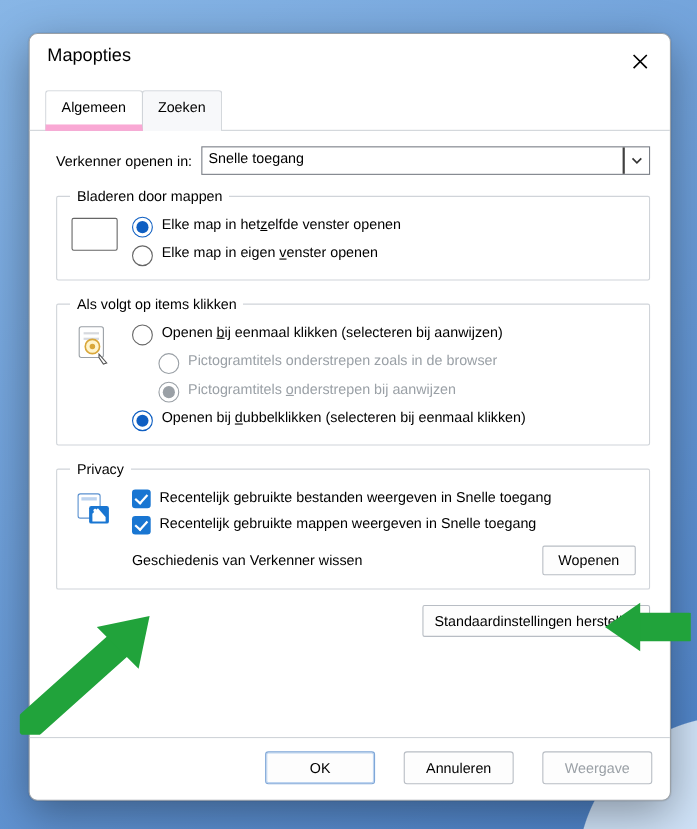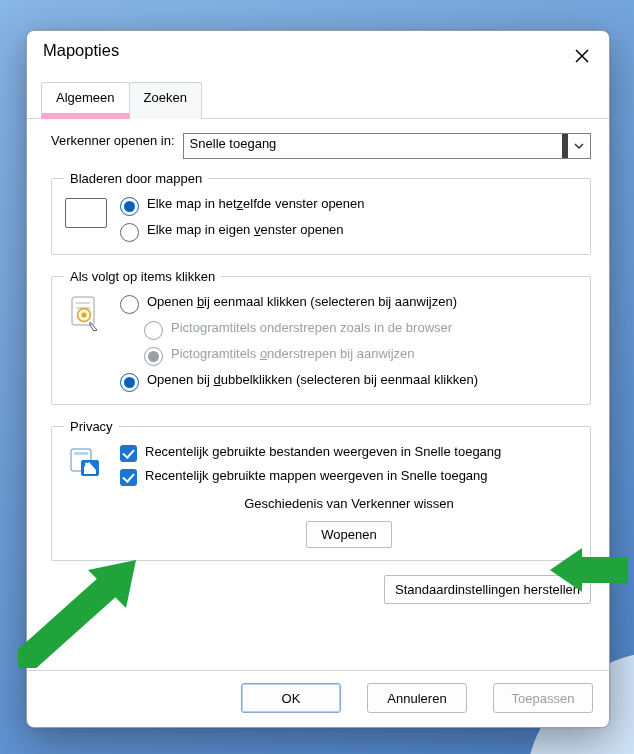--- a/index.html
+++ b/index.html
@@ -32,44 +32,44 @@
   }
   .titlebar{display:flex;align-items:flex-start;justify-content:space-between;padding:10px 12px 6px 16px;}
   .titlebar .title{font-size:16.5px;}
   .close-x{width:30px;height:30px;display:flex;align-items:center;justify-content:center;}
   .close-x svg{width:14px;height:14px;stroke:#000;stroke-width:1.5;}
   .tabstrip{display:flex;padding:0 14px;border-bottom:1px solid var(--tab-border);gap:0;margin-top:4px;}
   .tab{padding:7px 14px 8px;border:1px solid var(--tab-border);border-bottom:none;background:#f7f8fa;position:relative;top:1px;border-top-left-radius:3px;border-top-right-radius:3px;font-size:13px;}
   .tab.active{background:#ffffff;border-bottom:6px solid #f9a8d4;z-index:2;}
   .tab + .tab{margin-left:-1px;}
   .body{flex:1;padding:14px 18px 10px 24px;overflow:hidden;}
-  .row-open{display:flex;align-items:flex-start;gap:8px;margin-bottom:12px;}
+  .row-open{display:flex;align-items:center;gap:8px;margin-bottom:12px;}
   .row-open label{white-space:nowrap;}
   .combo{flex:1;display:flex;align-items:stretch;border:1px solid #7a7f87;background:#ffffff;height:24px;}
-  .combo .val{flex:1;padding:2px 6px;border-right:6px solid #404040;white-space:nowrap;overflow:hidden;}
+  .combo .val{flex:1;padding:2px 6px;border-right:2px solid #404040;white-space:nowrap;overflow:hidden;}
   .combo .btn{width:22px;display:flex;align-items:center;justify-content:center;}
   .combo .btn svg{width:10px;height:10px;stroke:#333;fill:none;stroke-width:1.5;}
   fieldset{border:1px solid var(--groove);border-radius:2px;margin:0 0 14px 0;padding:10px 12px 12px 12px;}
   legend{padding:0 6px;}
   .group-inner{display:flex;gap:12px;align-items:flex-start;}
   .group-icon{width:44px;flex:none;display:flex;align-items:flex-start;justify-content:center;padding-top:2px;}
   .opts{flex:1;display:flex;flex-direction:column;gap:6px;}
   .opt{display:flex;align-items:flex-start;gap:8px;line-height:1.25;}
   .sub{margin-left:24px;}
   .radio{width:17px;height:17px;border:1.6px solid #666;border-radius:50%;flex:none;position:relative;margin-top:1px;}
   .radio.checked{border-color:var(--accent-radio);}
   .radio.checked::after{content:"";position:absolute;inset:3px;border-radius:50%;background:var(--accent-radio);}
   .radio.disabled{border-color:var(--disabled);}
   .radio.disabled.dot::after{content:"";position:absolute;inset:3px;border-radius:50%;background:var(--disabled);}
   .cb{width:17px;height:17px;border-radius:3px;background:var(--accent);flex:none;position:relative;margin-top:1px;}
   .cb::after{content:"";position:absolute;left:3px;top:4px;width:9px;height:5px;border:2px solid #fff;border-top:none;border-right:none;transform:rotate(-48deg);}
   .txt{flex:1;}
   .txt .u{text-decoration:underline;}
   .muted{color:var(--disabled);}
-  .privacy-row{display:flex;align-items:center;gap:10px;margin-top:4px;flex-direction:column;}
+  .privacy-row{display:flex;align-items:center;gap:10px;margin-top:4px;}
   .privacy-row .txt{flex:1;}
   .mini-btn{border:1px solid var(--btn-border);background:var(--btn-bg);padding:5px 14px;border-radius:2px;font:inherit;}
   .restore-row{display:flex;justify-content:flex-end;margin-top:6px;margin-bottom:4px;}
   .restore-row button{border:1px solid var(--btn-border);background:var(--btn-bg);padding:6px 10px;border-radius:2px;font:inherit;}
   .footer{border-top:1px solid var(--tab-border);padding:12px 16px 14px;display:flex;gap:26px;justify-content:flex-end;}
   .footer button{min-width:100px;height:30px;border:1px solid var(--btn-border);background:var(--btn-bg);border-radius:3px;font:inherit;}
   .footer button.primary{border-color:#7fa7d8;box-shadow:inset 0 0 0 1px #bcd3ef;}
   .footer button.disabled{color:var(--disabled);}
   
   .ico-folders{width:40px;height:28px;border:1.5px solid #666;border-radius:2px;}
@@ -198,21 +198,21 @@
 
       <div class="restore-row">
         <button><span class="u">S</span><span>tandaardinstellingen herstellen</span></button>
       </div>
 
     </div>
 
     <div class="footer">
       <button class="primary">OK</button>
       <button>Annuleren</button>
-      <button class="disabled">Toepassen</button>
+      <button class="disabled">Weergave</button>
     </div>
 
   </div>
 
   <div class="arrow" style="left:18px;top:548px;">
     <svg width="130" height="120" viewBox="0 0 130 120">
       <path d="M10 110 L96 33" stroke="var(--arrow)" stroke-width="26" stroke-linecap="round"></path>
       <path d="M70 22 L118 12 L108 60 Z" fill="var(--arrow)"></path>
     </svg>
   </div>

